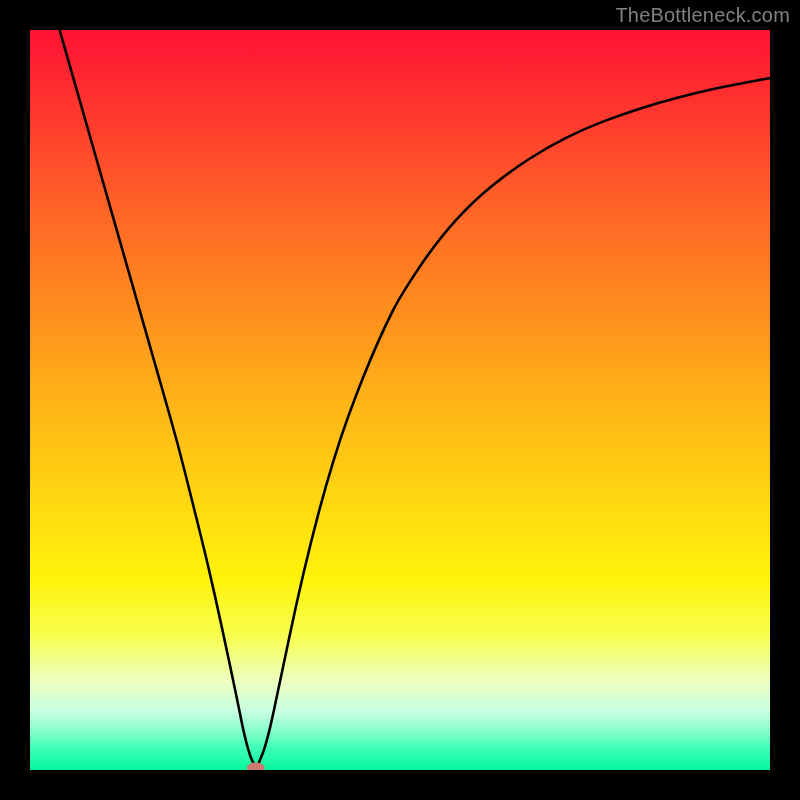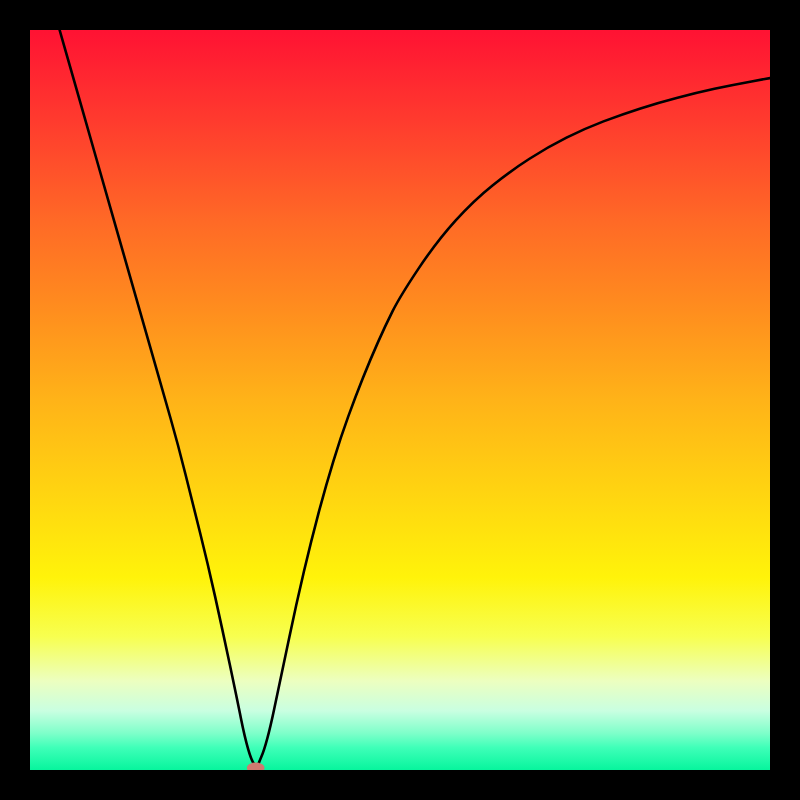--- a/index.html
+++ b/index.html
@@ -66,20 +66,21 @@
     position: absolute;
     left: 0; top: 0;
     width: 740px; height: 740px;
     z-index: 4;
   }
 </style>
 </head>
 <body>
 
 <div class="frame">
+  <div class="attribution">TheBottleneck.com</div>
   <div class="plot">
     <div class="gradient"></div>
     <svg class="curve" viewBox="0 0 740 740" preserveAspectRatio="none">
       <path id="curve-path" fill="none" stroke="#000" stroke-width="2.6" stroke-linejoin="round" stroke-linecap="round" d="M 29.60 0.00 Q 29.60 0.00 37.00 25.90 Q 44.40 51.80 51.80 77.70 Q 59.20 103.60 66.60 129.50 Q 74.00 155.40 81.40 181.30 Q 88.80 207.20 96.20 233.10 Q 103.60 259.00 111.00 284.90 Q 118.40 310.80 125.80 336.70 Q 133.20 362.60 140.60 388.50 Q 148.00 414.40 155.40 444.00 Q 162.80 473.60 170.20 503.20 Q 177.60 532.80 185.00 566.10 Q 192.40 599.40 199.80 634.55 Q 207.20 669.70 210.90 688.20 Q 214.60 706.70 218.30 719.65 Q 222.00 732.60 225.70 736.30 Q 229.40 740.00 227.55 740.00 Q 225.70 740.00 231.25 727.05 Q 236.80 714.10 244.20 678.95 Q 251.60 643.80 259.00 608.65 Q 266.40 573.50 273.80 542.05 Q 281.20 510.60 288.60 482.85 Q 296.00 455.10 303.40 431.05 Q 310.80 407.00 318.20 386.65 Q 325.60 366.30 333.00 347.80 Q 340.40 329.30 347.80 312.65 Q 355.20 296.00 362.60 281.20 Q 370.00 266.40 388.50 238.65 Q 407.00 210.90 425.50 190.55 Q 444.00 170.20 462.50 155.40 Q 481.00 140.60 499.50 128.76 Q 518.00 116.92 536.50 107.67 Q 555.00 98.42 573.50 91.39 Q 592.00 84.36 610.50 78.44 Q 629.00 72.52 647.50 67.71 Q 666.00 62.90 684.50 58.83 Q 703.00 54.76 721.50 51.43 T 740.00 48.10"></path>
     </svg>
     <svg class="marker" viewBox="0 0 740 740" preserveAspectRatio="none">
       <ellipse id="min-marker" cx="225.70" cy="737.78" rx="8.88" ry="5.18" fill="#cf7a70"></ellipse>
     </svg>
   </div>
 </div>

